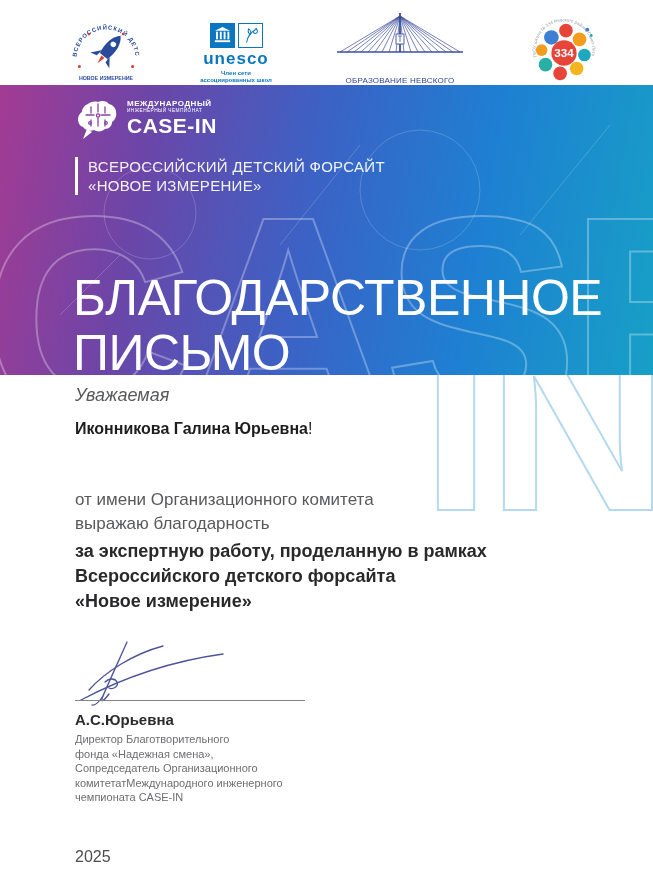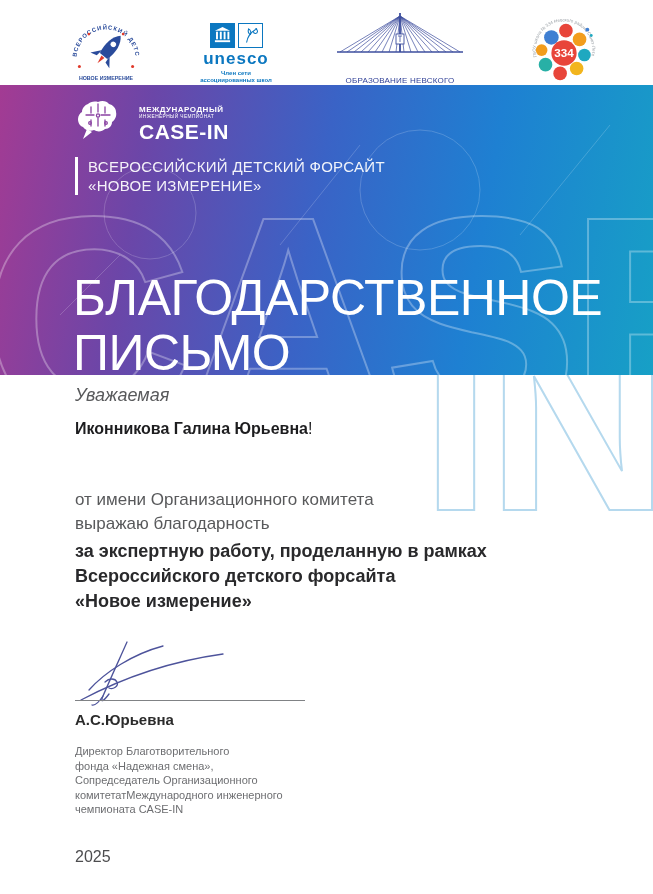--- a/index.html
+++ b/index.html
@@ -22,21 +22,21 @@
   .nevsky-line2{font-size:11.5px;font-weight:bold;text-decoration:underline;line-height:13px;}
   #logo-school{left:528px;top:18px;width:72px;height:70px;}
 
   
   #banner{position:absolute;left:0;top:85px;width:653px;height:290px;overflow:hidden;
     background:linear-gradient(100deg,#a33b93 0%,#6b46a8 22%,#3a63c6 48%,#1e80d2 72%,#17a0c6 100%);}
   .wm-case{position:absolute;left:-18px;top:88px;font-size:292px;font-weight:bold;line-height:1;
     letter-spacing:-10px;color:transparent;-webkit-text-stroke:2px rgba(255,255,255,.30);
     white-space:nowrap;pointer-events:none;}
   .deco{position:absolute;left:0;top:0;opacity:.18;}
-  #casein-logo{position:absolute;left:75px;top:14px;display:flex;align-items:flex-end;gap:18px;}
+  #casein-logo{position:absolute;left:75px;top:14px;display:flex;align-items:flex-start;gap:6px;}
   .casein-text{color:#ffffff;}
   .casein-l1{font-size:8px;font-weight:bold;letter-spacing:.5px;line-height:9px;}
   .casein-l2{font-size:4.8px;letter-spacing:.4px;line-height:6px;}
   .casein-l3{font-size:21px;font-weight:bold;letter-spacing:.5px;line-height:23px;}
   #event-block{position:absolute;left:75px;top:72px;border-left:3px solid #ffffff;padding-left:10px;
     color:rgba(255,255,255,.93);font-size:15px;line-height:19px;letter-spacing:.3px;}
   #main-title{position:absolute;left:73px;top:186px;color:#ffffff;font-weight:normal;
     font-size:50px;line-height:55px;letter-spacing:-.5px;white-space:nowrap;}
 
   
@@ -45,21 +45,21 @@
     letter-spacing:-4px;color:transparent;-webkit-text-stroke:2px #b5d9ee;white-space:nowrap;pointer-events:none;}
   .abs{position:absolute;left:75px;}
   #salutation{top:10px;font-size:18px;color:#58595b;font-style:italic;}
   #recipient{top:45px;font-size:16px;font-weight:bold;color:#1d1d1f;}
   #recipient .punct{font-weight:normal;}
   #intro{top:113px;font-size:17px;color:#58595b;line-height:24px;}
   #reason{top:164px;font-size:18px;font-weight:bold;color:#29292b;line-height:25px;}
   #signature-svg{top:263px;width:180px;height:70px;}
   #sig-line{top:325px;width:230px;border-top:1.5px solid #808285;height:0;}
   #sig-name{top:336px;font-size:15px;font-weight:bold;color:#2b2b2b;}
-  #sig-title{top:357px;font-size:11px;color:#6d6e71;line-height:14.5px;margin-top:12px;}
+  #sig-title{top:357px;font-size:11px;color:#6d6e71;line-height:14.5px;}
   #year{top:473px;font-size:16px;color:#4d4d4f;}
 </style>
 </head>
 <body>
 
 <div id="certificate">
 
   <div id="logo-band">
 
     <div class="logo" id="logo-forsight">

